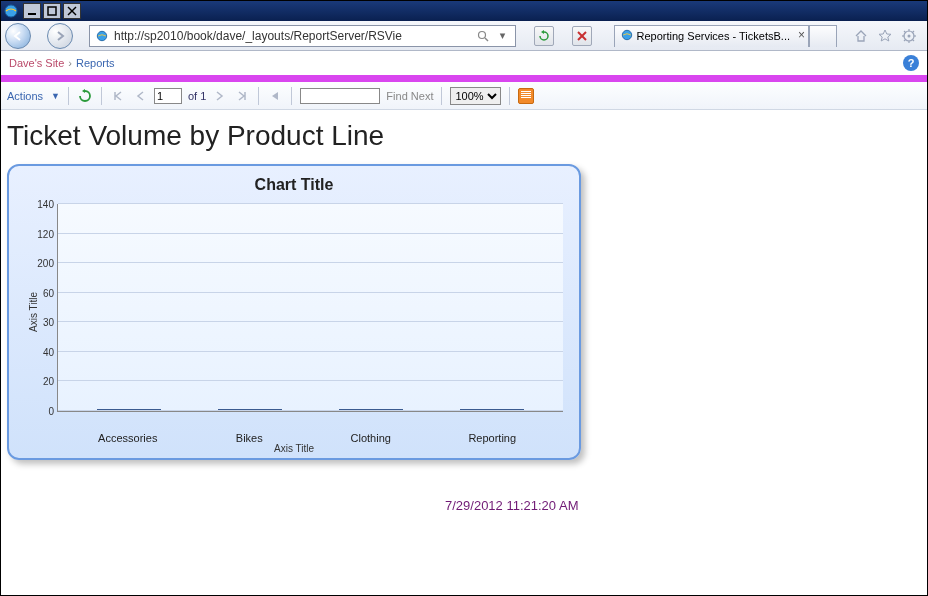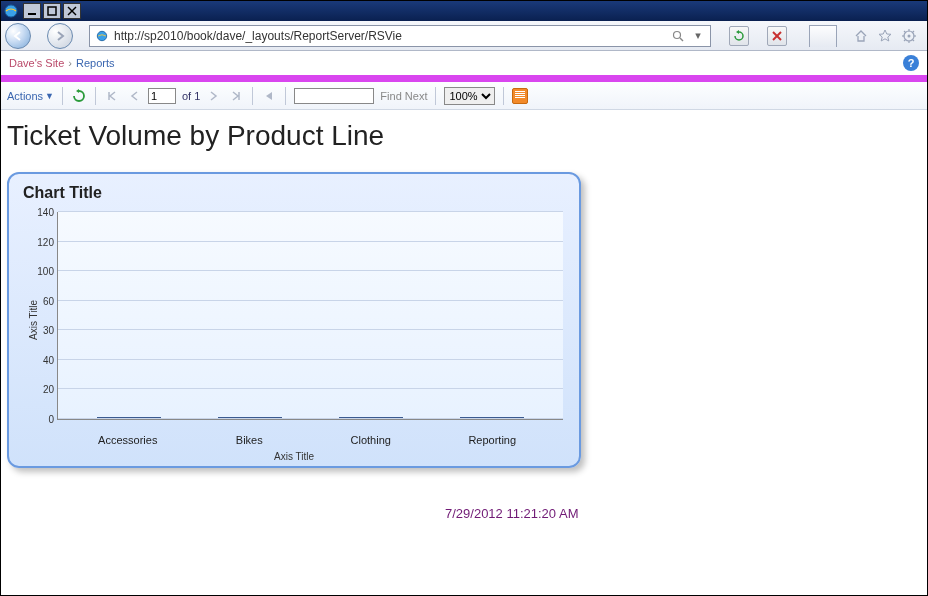--- a/index.html
+++ b/index.html
@@ -31,46 +31,46 @@
 
   
   .crumbbar { background:#fff; padding:4px 8px; display:flex; align-items:center; font-size:11px; color:#ba4a6a; border-bottom: 7px solid #d946ef; }
   .crumbbar a { color:#3a66b0; text-decoration:none; cursor:pointer; }
   .crumbbar .sep { margin:0 4px; color:#888; }
   .crumbbar .site { color:#ba4a6a; cursor:pointer; }
   .crumbbar .help { margin-left:auto; width:16px; height:16px; border-radius:50%; background:#3a80d8; color:#fff; display:flex; align-items:center; justify-content:center; font-weight:bold; cursor:pointer; font-size:11px; }
 
   
   .rtoolbar { background: linear-gradient(#fdfeff,#f0f4fa); border-bottom:1px solid #d0d8e4; height:28px; display:flex; align-items:center; padding:0 6px; gap:6px; font-size:11px; color:#336; }
-  .rtoolbar .actions { color:#3a66b0; cursor:pointer; display:flex; align-items:center; gap:2px; }
+  .rtoolbar .actions { color:#3a66b0; cursor:pointer; display:flex; align-items:center; gap:8px; }
   .rtoolbar .vsep { width:1px; height:18px; background:#c0c8d8; margin:0 2px; }
   .rtoolbar .ic { width:16px; height:16px; display:flex; align-items:center; justify-content:center; cursor:pointer; color:#3a66b0; }
   .rtoolbar .ic.disabled { color:#b0b8c8; cursor:default; }
   .rtoolbar input.pgnum { width:28px; height:16px; border:1px solid #888; font-size:11px; text-align:left; padding:0 2px; }
   .rtoolbar input.find { width:80px; height:16px; border:1px solid #888; font-size:11px; padding:0 2px; }
   .rtoolbar select.zoom { height:18px; font-size:11px; border:1px solid #888; }
   .rtoolbar .refresh-ic { color:#2a9a3a; }
   .rtoolbar .export-ic { width:16px; height:16px; background:#f28a2a; border:1px solid #c86a10; border-radius:2px; display:flex; flex-direction:column; padding:2px; gap:1px; cursor:pointer; }
   .rtoolbar .export-ic span { height:1px; background:#fff; }
 
   
   .report-body { padding: 6px 6px 20px 6px; }
-  .report-title { font-family: Verdana, Arial, sans-serif; font-size: 28px; font-weight: normal; color:#222; margin: 4px 0 20px 0; }
+  .report-title { font-family: Verdana, Arial, sans-serif; font-size: 28px; font-weight: normal; color:#222; margin: 4px 0 12px 0; }
   .chart-card { width: 574px; height: 296px; background: linear-gradient(#e8f0ff,#d0e2fb); border: 2px solid #6a9ae0; border-radius: 12px; box-shadow: 4px 4px 6px rgba(0,0,0,0.25); position:relative; padding: 8px 14px 10px 14px; }
-  .chart-title { font-weight:bold; font-size:16px; color:#222; margin-top:2px; }
+  .chart-title { text-align:center; font-weight:bold; font-size:16px; color:#222; margin-top:2px; }
   .chart-area { position:absolute; left:48px; right:16px; top:38px; bottom:46px; }
   .y-axis-label { position:absolute; left:4px; top:50%; transform: translateY(-50%) rotate(-90deg); transform-origin:center; font-size:10px; color:#333; white-space:nowrap; }
   .x-axis-label { position:absolute; bottom:4px; left:0; right:0; text-align:center; font-size:10px; color:#333; }
   .plot { position:relative; width:100%; height:100%; border-left:1px solid #888; border-bottom:1px solid #888; background: linear-gradient(#f6faff,#e8f2ff); }
   .grid-line { position:absolute; left:0; right:0; height:1px; background:#c8d4e8; }
   .y-tick { position:absolute; right:100%; margin-right:4px; font-size:10px; color:#333; transform:translateY(50%); text-align:right; width:24px; }
   .bars { position:absolute; left:0; right:0; bottom:0; top:0; display:flex; justify-content:space-around; align-items:flex-end; padding: 0 10px; }
   .bar-wrap { display:flex; flex-direction:column; align-items:center; width:80px; }
   .bar { width:64px; background: linear-gradient(#5a7ab0, #4a6aa0); border:1px solid #3a5a90; }
-  .x-ticks { position:absolute; left:48px; right:16px; bottom:20px; display:flex; justify-content:space-around; padding:0 10px; font-size:11px; color:#222; }
+  .x-ticks { position:absolute; left:48px; right:16px; bottom:14px; display:flex; justify-content:space-around; padding:0 10px; font-size:11px; color:#222; }
   .x-ticks span { width:80px; text-align:center; }
   .timestamp { font-size:13px; color:#701a75; margin-left: 438px; margin-top: 38px; font-family: Arial, sans-serif; }
 </style>
 </head>
 <body>
 
 <div class="titlebar">
   <span class="ie-icon">
     <svg width="14" height="14" viewBox="0 0 14 14">
         <circle cx="7" cy="7" r="6" fill="#3aa0e8" stroke="#1a60a0"></circle>
@@ -130,20 +130,30 @@
         <path d="M6 0 L6 4 L3 2 Z" fill="#2a9a3a"></path>
       </svg>
   </div>
   <div class="addr-btn">
     <svg width="10" height="10">
         <line x1="1" y1="1" x2="9" y2="9" stroke="#c83030" stroke-width="2"></line>
         <line x1="9" y1="1" x2="1" y2="9" stroke="#c83030" stroke-width="2"></line>
       </svg>
   </div>
   <div class="tab-row">
+    <div class="tab">
+      <span>
+        <svg width="12" height="12" viewBox="0 0 14 14">
+            <circle cx="7" cy="7" r="5.5" fill="#3aa0e8" stroke="#1a60a0"></circle>
+            <path d="M2.5 7 Q7 4 11.5 7" stroke="#ffcc33" stroke-width="1" fill="none"></path>
+          </svg>
+      </span>
+      <span>Reporting Services - TicketsB...</span>
+      <span class="close-x">×</span>
+    </div>
     <div class="tab blank"></div>
   </div>
   <div class="navright">
     <span class="ic">
       <svg width="14" height="14">
           <path d="M2 7 L7 2 L12 7 M4 7 V12 H10 V7" fill="none" stroke="#9aa4b8" stroke-width="1.3"></path>
         </svg>
     </span>
     <span class="ic">
       <svg width="14" height="14">
@@ -258,21 +268,21 @@
           <div class="y-tick" style="bottom: 0%;">0</div>
           <div class="grid-line" style="bottom: 14.2857%;"></div>
           <div class="y-tick" style="bottom: 14.2857%;">20</div>
           <div class="grid-line" style="bottom: 28.5714%;"></div>
           <div class="y-tick" style="bottom: 28.5714%;">40</div>
           <div class="grid-line" style="bottom: 42.8571%;"></div>
           <div class="y-tick" style="bottom: 42.8571%;">30</div>
           <div class="grid-line" style="bottom: 57.1429%;"></div>
           <div class="y-tick" style="bottom: 57.1429%;">60</div>
           <div class="grid-line" style="bottom: 71.4286%;"></div>
-          <div class="y-tick" style="bottom: 71.4286%;">100</div>
+          <div class="y-tick" style="bottom: 71.4286%;">200</div>
           <div class="grid-line" style="bottom: 85.7143%;"></div>
           <div class="y-tick" style="bottom: 85.7143%;">120</div>
           <div class="grid-line" style="bottom: 100%;"></div>
           <div class="y-tick" style="bottom: 100%;">140</div>
         </div>
     </div>
     <div class="x-ticks" id="xticks">
         <span>Accessories</span>
         <span>Bikes</span>
         <span>Clothing</span>

